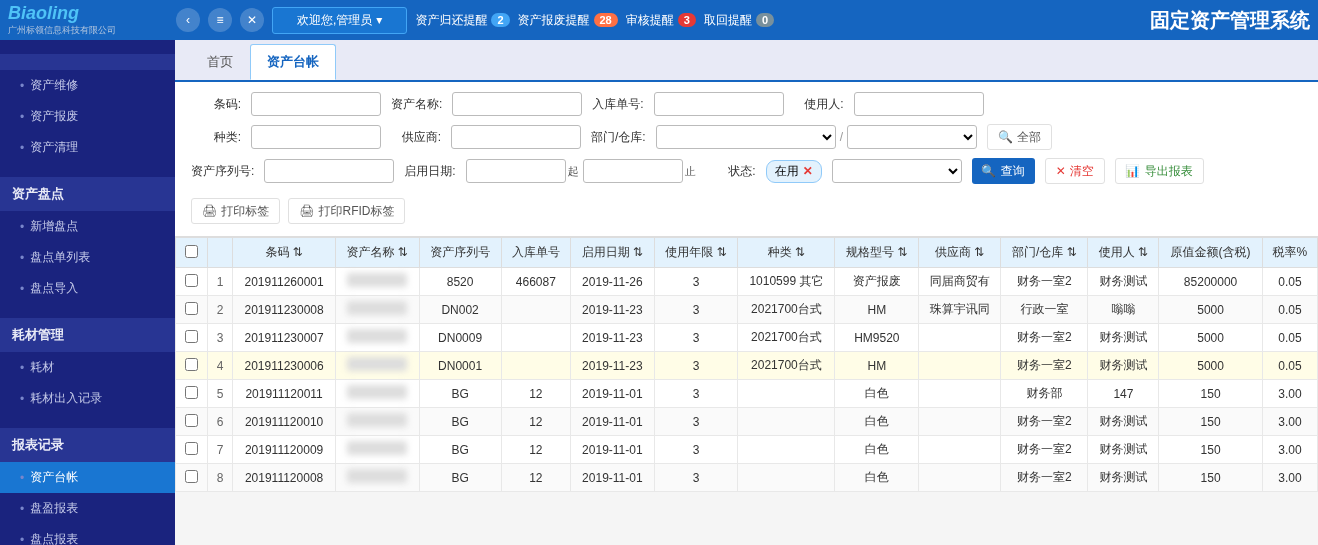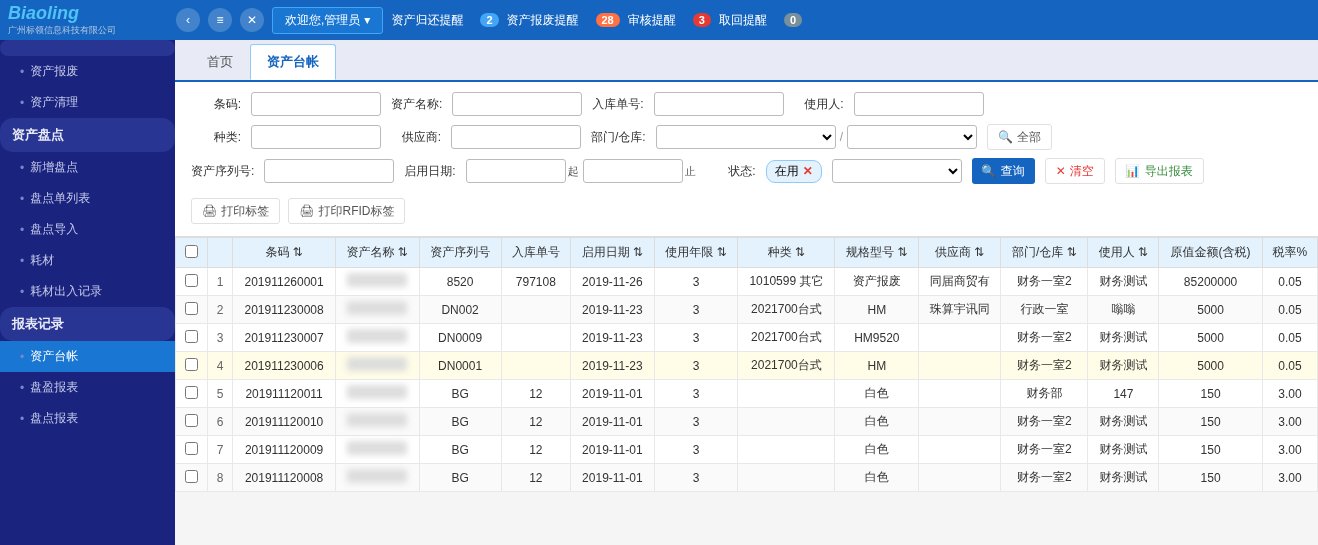--- a/index.html
+++ b/index.html
@@ -18,26 +18,26 @@
     .logo-text { color: #4fc3f7; font-size: 18px; font-weight: bold; font-style: italic; }
     .logo-sub { color: #b0c4de; font-size: 9px; }
     .nav-icon-btn {
       width: 24px; height: 24px; border-radius: 50%;
       background: rgba(255,255,255,0.2); border: none;
       color: white; cursor: pointer; font-size: 12px;
       display: flex; align-items: center; justify-content: center;
     }
     .welcome-btn {
       background: #1976d2; border: 1px solid #42a5f5;
-      color: white; padding: 4px 12px; border-radius: 3px;
+      color: white; padding: 4px 24px; border-radius: 3px;
       cursor: pointer; display: flex; align-items: center; gap: 4px;
       font-size: 12px;
     }
     .top-badge {
-      display: flex; align-items: center; gap: 17px;
+      display: flex; align-items: center; gap: 4px;
       color: white; font-size: 12px; cursor: pointer;
     }
     .badge {
       border-radius: 10px; padding: 1px 6px; font-size: 11px;
       font-weight: bold; color: white;
     }
     .badge-blue { background: #42a5f5; }
     .badge-orange { background: #ff7043; }
     .badge-red { background: #e53935; }
     .badge-gray { background: #78909c; }
@@ -49,22 +49,21 @@
     .main-layout { display: flex; height: calc(100vh - 40px); }
 
     
     .sidebar {
       width: 175px; background: #1a237e; color: white;
       flex-shrink: 0; overflow-y: auto;
     }
     .sidebar-section-header {
       background: #283593; padding: 8px 12px;
       font-size: 13px; font-weight: bold; color: #e8eaf6;
-      margin-top: 0;
-      border-radius: 13px;
+      margin-top: 14px;
     }
     .sidebar-item {
       padding: 7px 12px 7px 20px; font-size: 12px;
       color: #c5cae9; cursor: pointer; display: flex; align-items: center; gap: 6px;
     }
     .sidebar-item.active { background: #1976d2; color: white; }
     .sidebar-item::before { content: '•'; color: #7986cb; }
 
     
     .content { flex: 1; background: #f5f5f5; overflow: hidden; display: flex; flex-direction: column; }
@@ -175,44 +174,49 @@
     <span class="badge badge-orange">28</span>
   </div>
   <div class="top-badge">
     <span>审核提醒</span>
     <span class="badge badge-red">3</span>
   </div>
   <div class="top-badge">
     <span>取回提醒</span>
     <span class="badge badge-gray">0</span>
   </div>
+  <span class="sys-title">固定资产管理系统</span>
 </div>
 
 <div class="main-layout">
 
   <div class="sidebar">
     <div class="sidebar-section-header"></div>
     <div class="sidebar-item">
+        <span>资产维修</span>
+      </div>
+    <div class="sidebar-item">
         <span>资产报废</span>
       </div>
     <div class="sidebar-item">
         <span>资产清理</span>
       </div>
 
     <div class="sidebar-section-header">资产盘点</div>
     <div class="sidebar-item">
         <span>新增盘点</span>
       </div>
     <div class="sidebar-item">
         <span>盘点单列表</span>
       </div>
     <div class="sidebar-item">
         <span>盘点导入</span>
       </div>
 
+    <div class="sidebar-section-header">耗材管理</div>
     <div class="sidebar-item">
         <span>耗材</span>
       </div>
     <div class="sidebar-item">
         <span>耗材出入记录</span>
       </div>
 
     <div class="sidebar-section-header">报表记录</div>
     <div class="sidebar-item active">
         <span>资产台帐</span>
@@ -326,21 +330,21 @@
             <th>税率%</th>
           </tr>
         </thead>
         <tbody id="table-body">
         <tr>
     <td style=""><input type="checkbox" style=""></td>
     <td style="" class="row-num">1</td>
     <td style="">201911260001</td>
     <td style=""><span class="blurred"></span></td>
     <td style="">8520</td>
-    <td style="">797108</td>
+    <td style="">466087</td>
     <td style="">2019-11-26</td>
     <td style="">3</td>
     <td style="">1010599 其它</td>
     <td style="">资产报废</td>
     <td style="">同届商贸有</td>
     <td style="">财务一室2</td>
     <td style="">财务测试</td>
     <td style="">85200000</td>
     <td style="">0.05</td>
   </tr>

